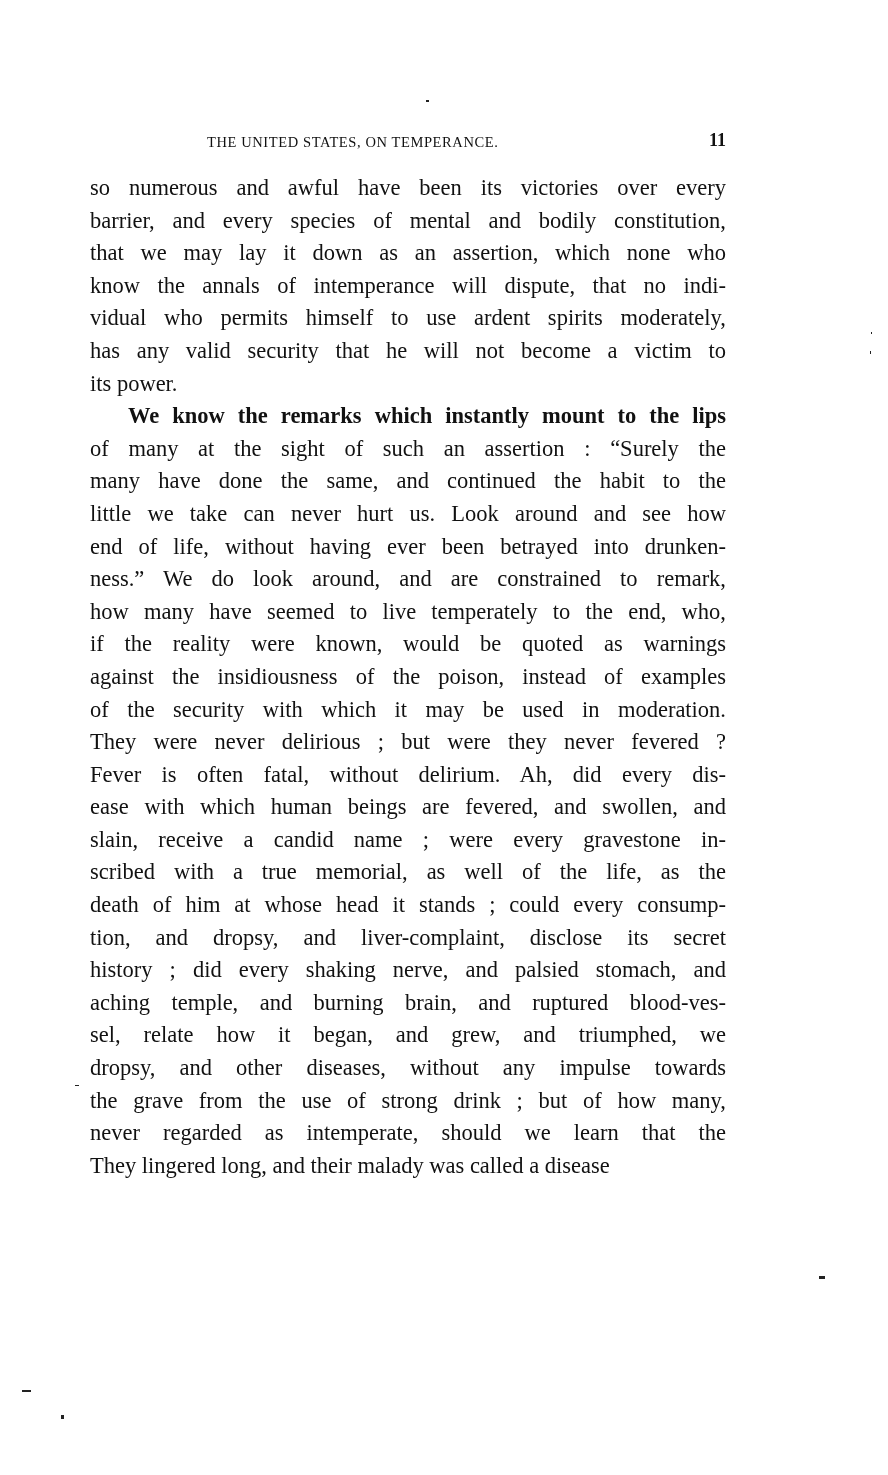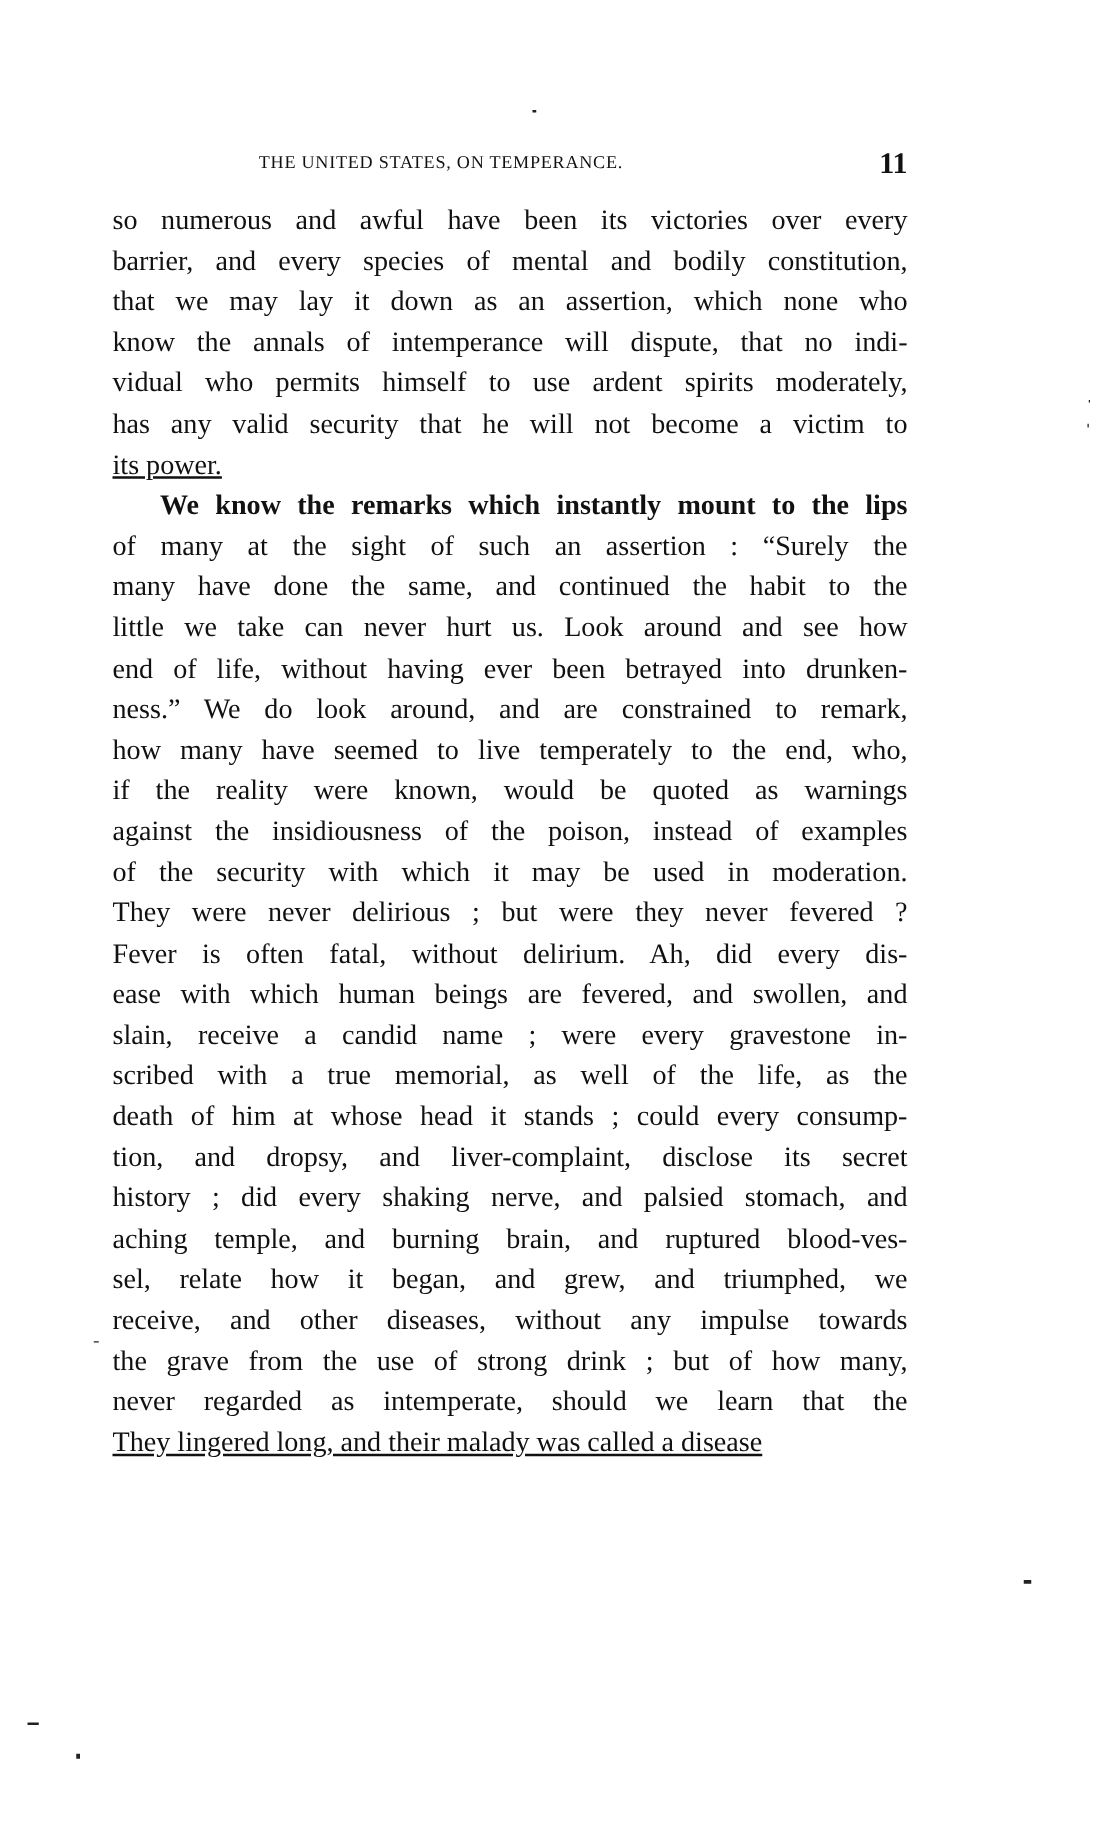--- a/index.html
+++ b/index.html
@@ -10,21 +10,21 @@
     body {
       width: 888px;
       height: 1475px;
       position: relative;
       overflow: hidden;
       font-family: "Liberation Serif", "DejaVu Serif", serif;
       color: #111111;
     }
     .page {
       position: absolute;
-      left: 0; top: 4px;
+      left: 0; top: 16px;
       width: 888px; height: 1094px;
     }
     .running-head {
       position: absolute;
       top: 116px;
       left: 90px;
       width: 636px;
       height: 24px;
     }
     .running-title {
@@ -34,41 +34,40 @@
       font-size: 14.5px;
       letter-spacing: 0.6px;
       font-variant: small-caps;
       text-transform: uppercase;
       white-space: nowrap;
     }
     .page-number {
       position: absolute;
       right: 0;
       top: -2px;
-      font-size: 24px;
+      font-size: 18px;
       font-weight: bold;
     }
     .body-text {
       position: absolute;
       left: 90px;
       top: 156px;
       width: 636px;
     }
     .line {
       display: block;
       height: 32.6px;
       line-height: 32.6px;
       font-size: 22.5px;
       white-space: nowrap;
       text-align: justify;
       text-align-last: justify;
     }
     .line.last {
       text-align-last: left;
-      text-decoration: underline;
     }
     .line.indent {
       padding-left: 38px;
       font-weight: bold;
     }
     em { font-style: italic; }
     .speck {
       position: absolute;
       background: #222;
     }
@@ -107,21 +106,21 @@
         <span class="line">They were never delirious ; but were they never fevered ?</span>
         <span class="line">Fever is often fatal, without delirium.  Ah, did every dis-</span>
         <span class="line">ease with which human beings are fevered, and swollen, and</span>
         <span class="line">slain, receive a candid name ; were every gravestone in-</span>
         <span class="line">scribed with a true memorial, as well of the life, as the</span>
         <span class="line">death of him at whose head it stands ; could every consump-</span>
         <span class="line">tion, and dropsy, and liver-complaint, disclose its secret</span>
         <span class="line">history ; did every shaking nerve, and palsied stomach, and</span>
         <span class="line">aching temple, and burning brain, and ruptured blood-ves-</span>
         <span class="line">sel, relate how it began, and grew, and triumphed, we</span>
-        <span class="line">receive, and other diseases, without any impulse towards</span>
+        <span class="line">dropsy, and other diseases, without any impulse towards</span>
         <span class="line">the grave from the use of strong drink ; but of how many,</span>
         <span class="line">never regarded as intemperate, should we learn that the</span>
         <span class="line last">They lingered long, and their malady was called a disease</span>
       </div>
     </div>
 
   <div class="speck" style="left:426px;top:84px;width:3px;height:2px;"></div>
   <div class="speck" style="left:871px;top:316px;width:1px;height:2px;"></div>
   <div class="speck" style="left:870px;top:335px;width:1px;height:3px;"></div>
   <div class="speck" style="left:75px;top:1069px;width:4px;height:1px;"></div>

